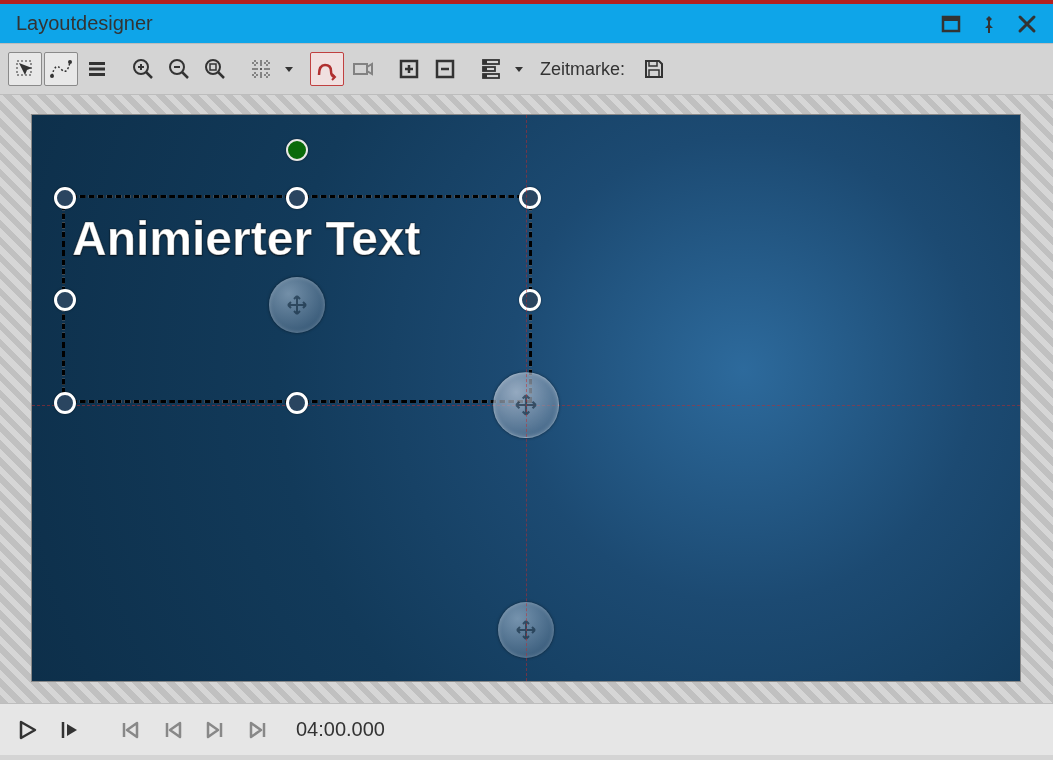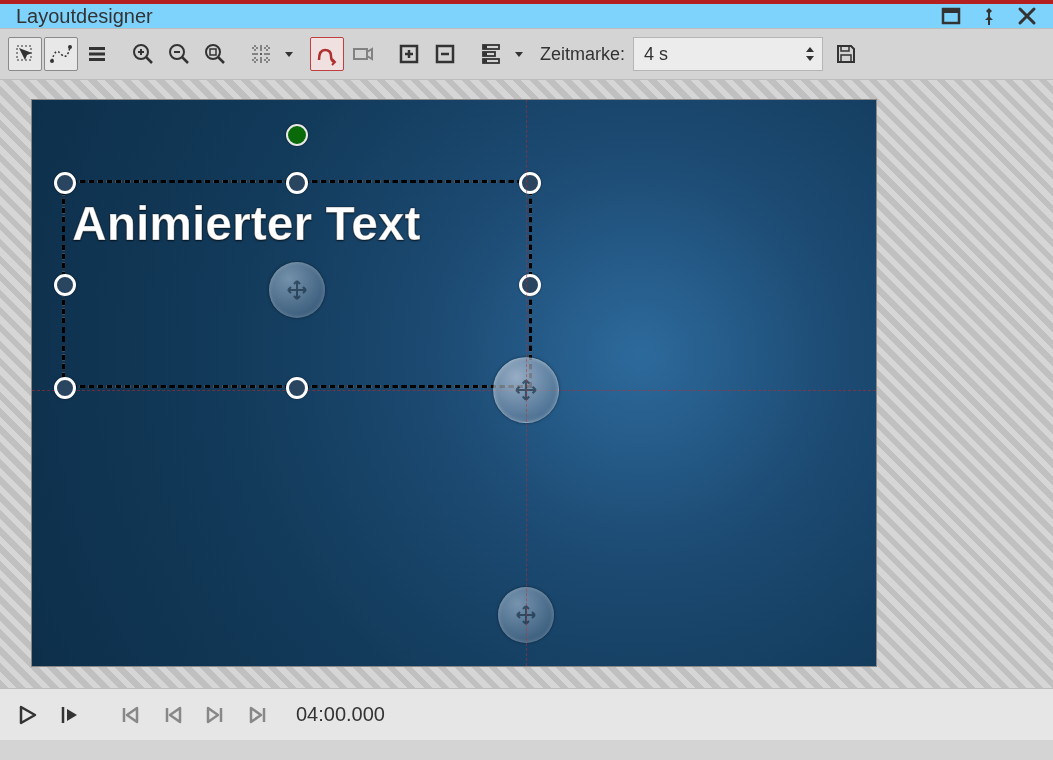--- a/index.html
+++ b/index.html
@@ -7,22 +7,22 @@
     margin: 0;
     padding: 0;
     font-family: "Segoe UI", Tahoma, sans-serif;
     background: #d4d4d4;
     width: 1053px;
     height: 760px;
     overflow: hidden;
     user-select: none;
   }
   .titlebar {
-    height: 28px;
-    background: #7dd3fc;
+    height: 43px;
+    background: #0ea5e9;
     border-top: 4px solid #b42020;
     display: flex;
     align-items: center;
     padding: 0 16px 0 16px;
     font-size: 20px;
     color: #333;
     justify-content: space-between;
   }
   .titlebar-controls {
     display: flex;
@@ -83,21 +83,21 @@
     background: repeating-linear-gradient(
       45deg,
       #c0c0c0 0, #c0c0c0 6px,
       #d6d6d6 6px, #d6d6d6 12px
     );
   }
   .canvas {
     position: absolute;
     left: 32px;
     top: 20px;
-    width: 844px;
+    width: 988px;
     height: 566px;
     background: radial-gradient(circle at 72% 45%, #2d6a9c 0%, #1c4a72 30%, #123a5a 60%, #0d2f4a 100%);
     box-shadow: 0 0 0 1px #888;
   }
   .canvas::before {
     content: "";
     position: absolute;
     left: 0; right: 0; top: 290px;
     border-top: 1px dashed rgba(200,40,40,0.5);
   }
@@ -319,29 +319,20 @@
         <rect x="4" y="17" width="4" height="4" fill="#333"></rect>
       </svg>
   </div>
   <div class="tool-btn" style="width:18px">
     <svg width="12" height="12" viewBox="0 0 12 12">
         <path d="M2 4 L10 4 L6 9 Z" fill="#333"></path>
       </svg>
   </div>
 
   <span class="zeitmarke-label">Zeitmarke:</span>
-  <div class="zeitmarke-input">
-    <span>4 s</span>
-    <span class="spinner-arrows">
-      <svg width="12" height="18" viewBox="0 0 12 18">
-          <path d="M2 7 L6 2 L10 7 Z" fill="#333"></path>
-          <path d="M2 11 L6 16 L10 11 Z" fill="#333"></path>
-        </svg>
-    </span>
-  </div>
   <div class="tool-btn" style="margin-left:4px">
     <svg width="24" height="24" viewBox="0 0 24 24">
         <path d="M4 4 L17 4 L20 7 L20 20 L4 20 Z" fill="none" stroke="#333" stroke-width="2"></path>
         <rect x="7" y="4" width="8" height="5" fill="none" stroke="#333" stroke-width="1.5"></rect>
         <rect x="7" y="13" width="10" height="7" fill="none" stroke="#333" stroke-width="1.5"></rect>
       </svg>
   </div>
 </div>
 
 <div class="canvas-wrapper">

